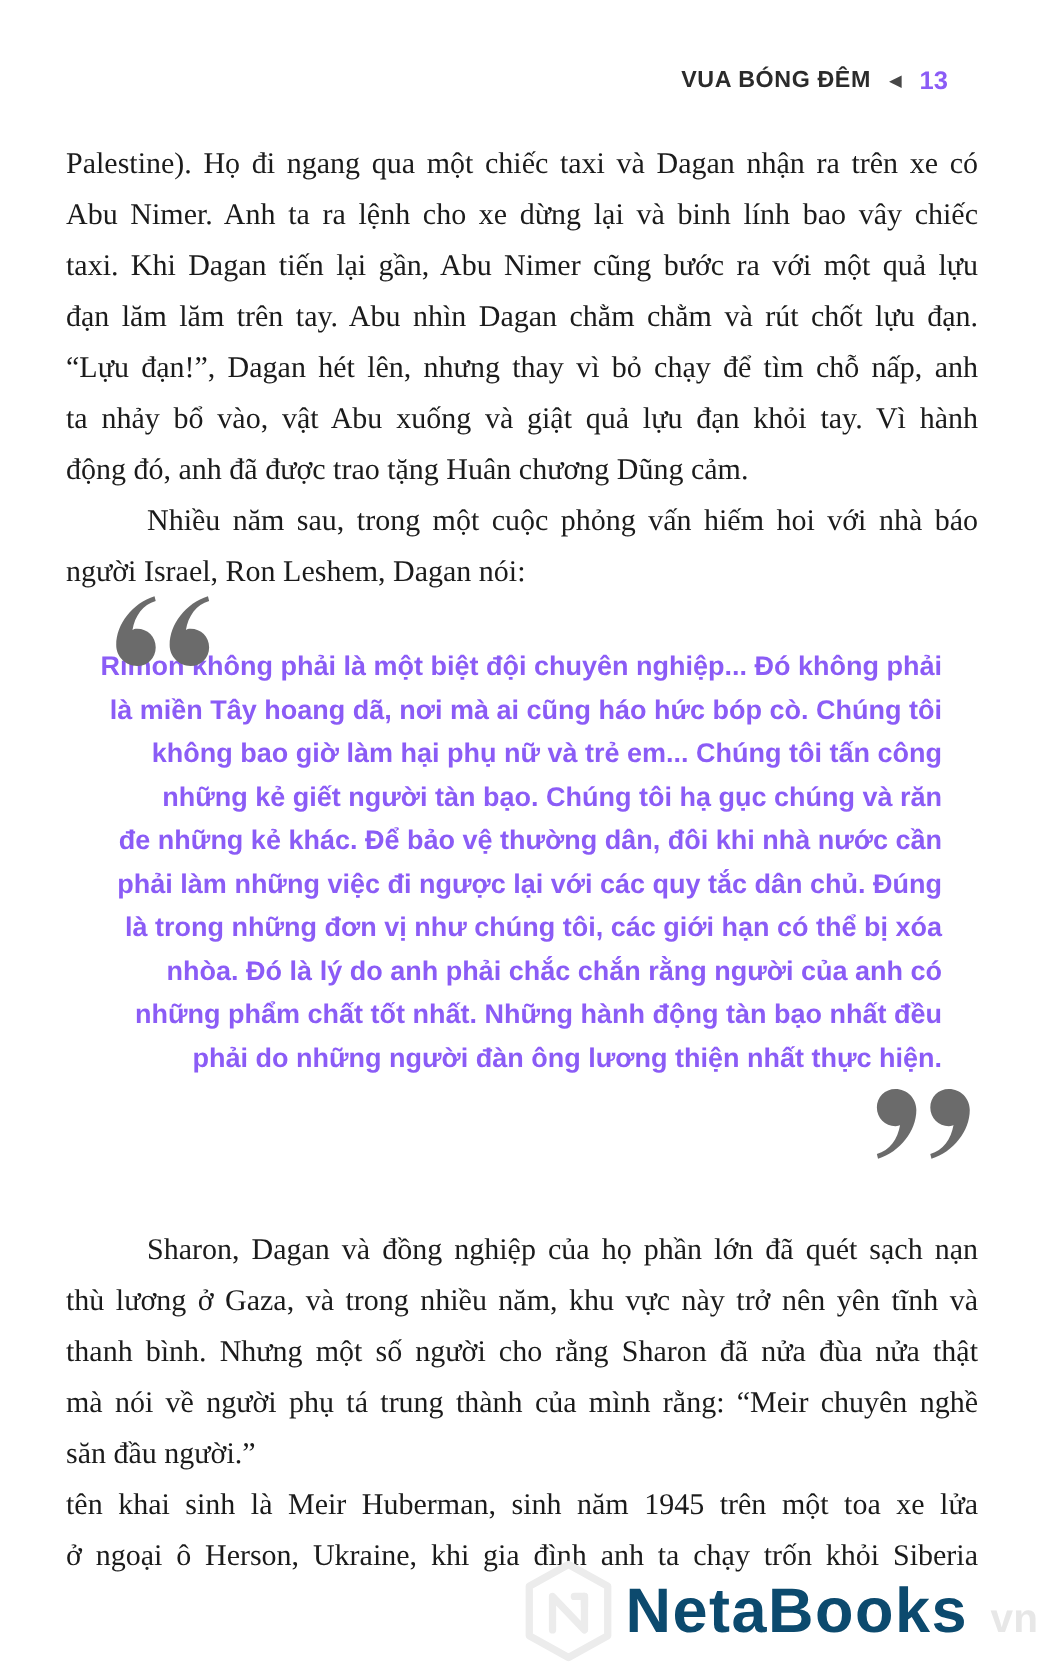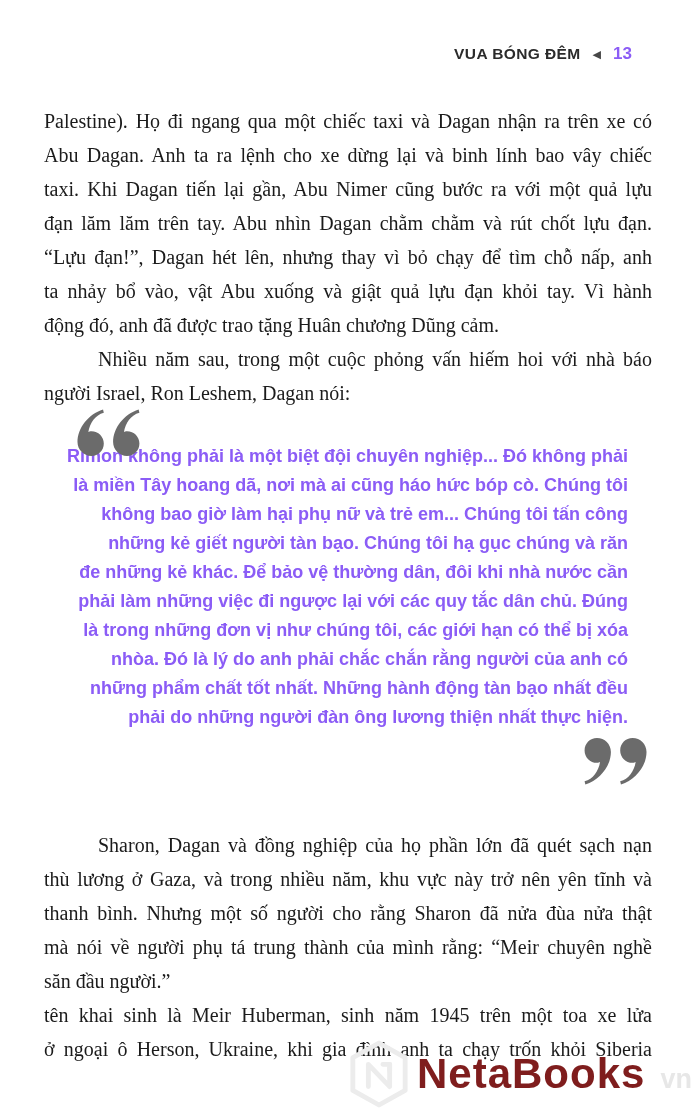--- a/index.html
+++ b/index.html
@@ -12,21 +12,21 @@
   
   .header{
     position:absolute;top:44px;right:64px;
     display:flex;align-items:center;gap:12px;
     font-family:"Liberation Sans","DejaVu Sans",sans-serif;
   }
   .h-title{font-size:15.5px;font-weight:700;letter-spacing:.4px;color:#2b2b2b;}
   .h-tri{font-size:11px;color:#474747;line-height:1;}
   .h-num{font-size:17px;font-weight:700;color:#8b5cf6;}
   
-  .body{position:absolute;left:44px;right:44px;top:104px;}
+  .body{position:absolute;left:44px;right:44px;top:92px;}
   .bline{
     font-size:20px;line-height:34px;
     text-align:justify;text-align-last:justify;
     color:#1b1b1b;
   }
   .bline.last{text-align-last:left;}
   .bline.indent{text-indent:54px;}
   
   .quote-wrap{position:relative;margin:32px 0 96px 0;padding-right:24px;}
   .qline{
@@ -36,39 +36,39 @@
   }
   .qmark{position:absolute;fill:#6b6b6b;}
   .qmark.open{left:30px;top:-34px;}
   .qmark.close{right:2px;bottom:-54px;transform:rotate(180deg);}
   
   .watermark{
     position:absolute;left:348px;top:1040px;
     display:flex;align-items:center;gap:7px;
   }
   .wm-text{font-family:"Liberation Sans","DejaVu Sans",sans-serif;font-weight:700;white-space:nowrap;}
-  .wm-brand{font-size:42px;color:#7f1d1d;letter-spacing:1px;}
+  .wm-brand{font-size:42px;color:#0c4a6e;letter-spacing:1px;}
   .wm-tld{font-size:27px;color:#e7e7e7;margin-left:15px;}
 </style>
 </head>
 <body>
 
 <div class="page">
 
   <div class="header">
     <span class="h-title">VUA BÓNG ĐÊM</span>
     <span class="h-tri">◀</span>
     <span class="h-num">13</span>
   </div>
 
   <div class="body">
 
     <div>
         <div class="bline">Palestine). Họ đi ngang qua một chiếc taxi và Dagan nhận ra trên xe có</div>
-        <div class="bline">Abu Dagan. Anh ta ra lệnh cho xe dừng lại và binh lính bao vây chiếc</div>
+        <div class="bline">Abu Nimer. Anh ta ra lệnh cho xe dừng lại và binh lính bao vây chiếc</div>
         <div class="bline">taxi. Khi Dagan tiến lại gần, Abu Nimer cũng bước ra với một quả lựu</div>
         <div class="bline">đạn lăm lăm trên tay. Abu nhìn Dagan chằm chằm và rút chốt lựu đạn.</div>
         <div class="bline">“Lựu đạn!”, Dagan hét lên, nhưng thay vì bỏ chạy để tìm chỗ nấp, anh</div>
         <div class="bline">ta nhảy bổ vào, vật Abu xuống và giật quả lựu đạn khỏi tay. Vì hành</div>
         <div class="bline last">động đó, anh đã được trao tặng Huân chương Dũng cảm.</div>
       </div>
     <div>
         <div class="bline indent">Nhiều năm sau, trong một cuộc phỏng vấn hiếm hoi với nhà báo</div>
         <div class="bline last">người Israel, Ron Leshem, Dagan nói:</div>
       </div>

